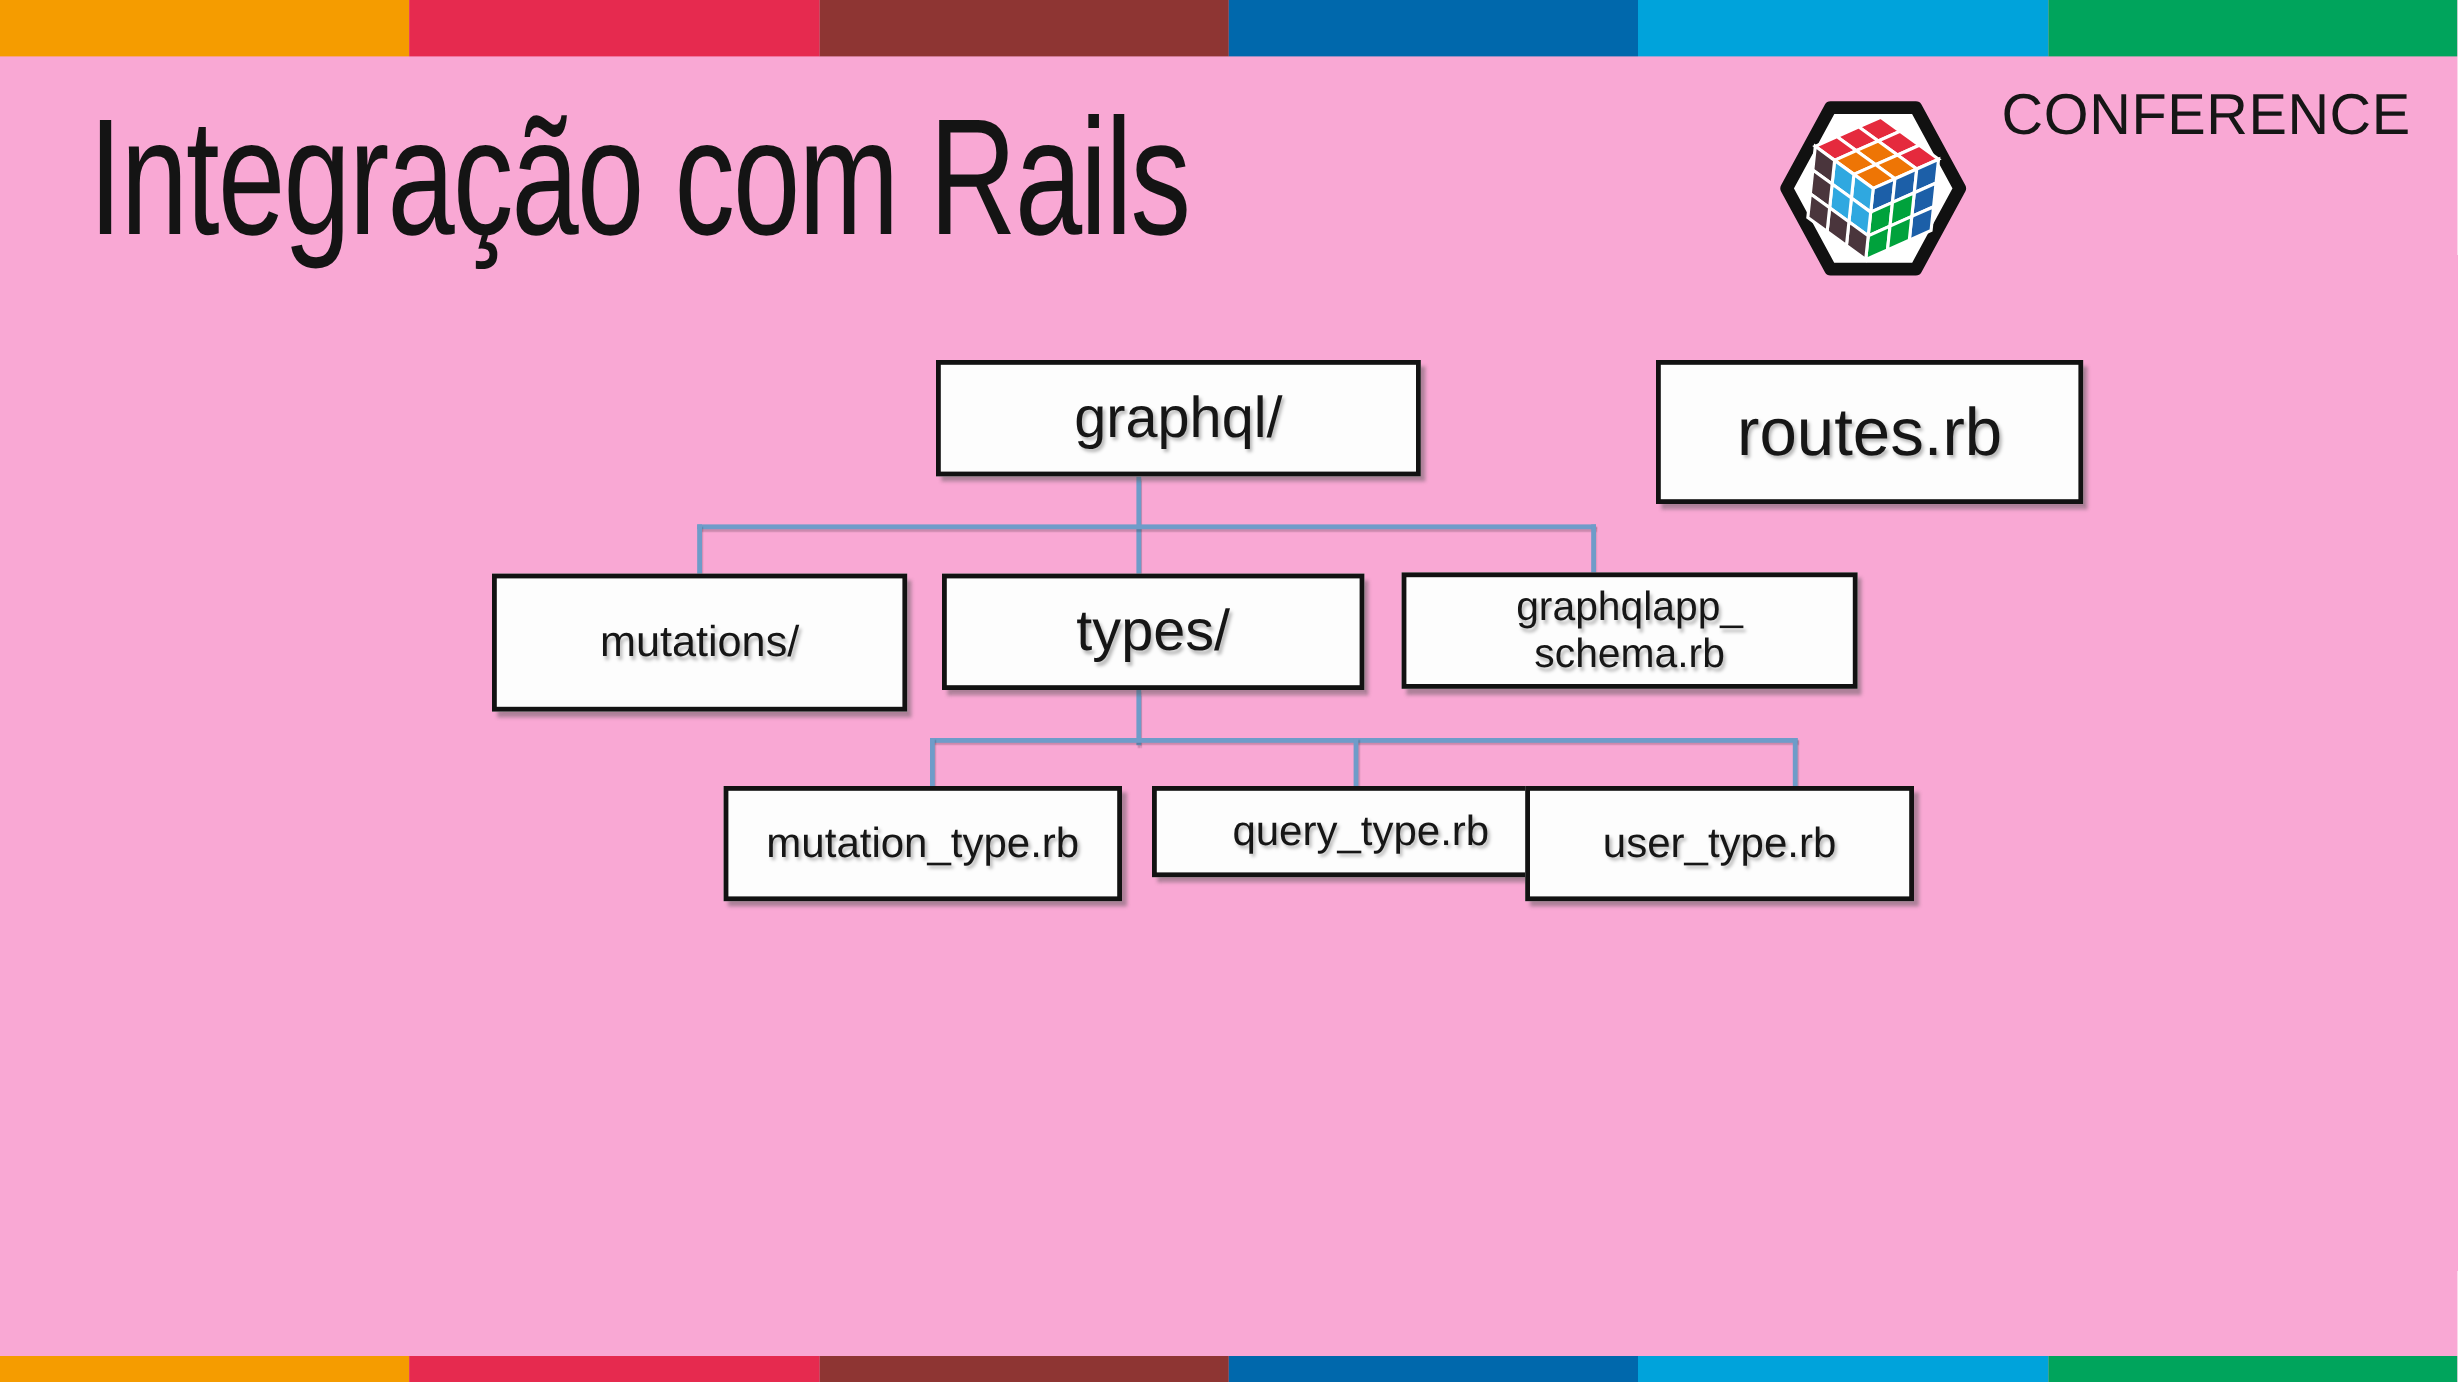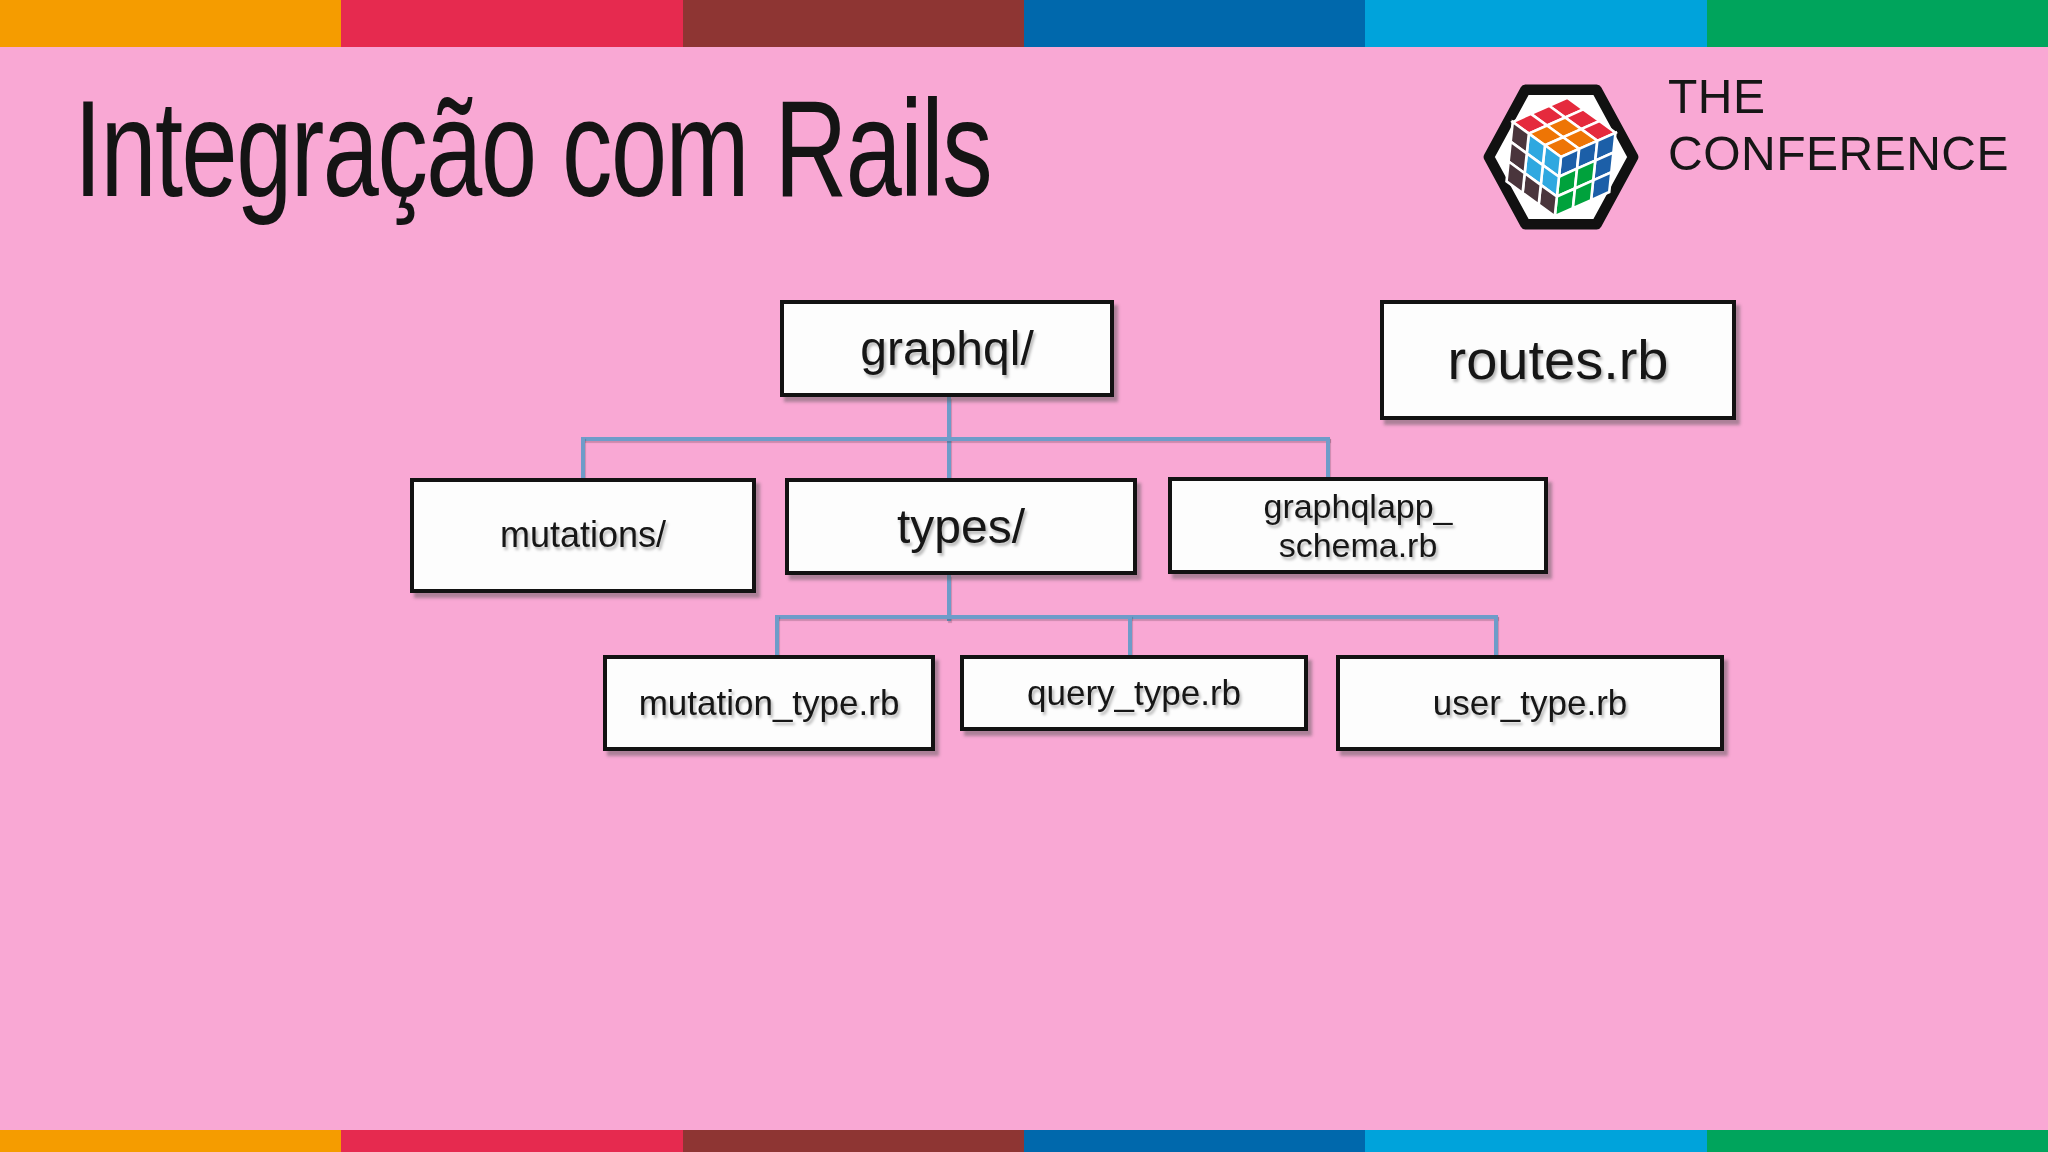--- a/index.html
+++ b/index.html
@@ -94,37 +94,36 @@
           <rect class="tile" x="1" y="1" width="1" height="1" fill="#2FA8E0"></rect>
           <rect class="tile" x="2" y="0" width="1" height="1" fill="#4A353C"></rect>
           <rect class="tile" x="2" y="1" width="1" height="1" fill="#4A353C"></rect>
           <rect class="tile" x="0" y="2" width="1" height="1" fill="#4A353C"></rect>
           <rect class="tile" x="1" y="2" width="1" height="1" fill="#4A353C"></rect>
           <rect class="tile" x="2" y="2" width="1" height="1" fill="#4A353C"></rect>
         </g>
       </g>
     </svg>
     <div class="logo-text">
-      <div>THE</div>
       <div>CONFERENCE</div>
     </div>
   </div>
 
   <div class="vline" style="left:947px;top:397px;height:88px"></div>
   <div class="hline" style="left:581px;top:437px;width:749px"></div>
   <div class="vline" style="left:581px;top:437px;height:50px"></div>
   <div class="vline" style="left:1326px;top:437px;height:48px"></div>
 
   <div class="vline" style="left:947px;top:575px;height:46px"></div>
   <div class="hline" style="left:775px;top:615px;width:723px"></div>
   <div class="vline" style="left:775px;top:615px;height:48px"></div>
   <div class="vline" style="left:1128px;top:615px;height:48px"></div>
   <div class="vline" style="left:1494px;top:615px;height:48px"></div>
 
-  <div class="node" style="left:780px;top:300px;width:334px;height:97px;font-size:48px">
+  <div class="node" style="left:780px;top:300px;width:404px;height:97px;font-size:48px">
     <span>graphql/</span>
   </div>
 
   <div class="node" style="left:1380px;top:300px;width:356px;height:120px;font-size:56px">
     <span>routes.rb</span>
   </div>
 
   <div class="node" style="left:410px;top:478px;width:346px;height:115px;font-size:36px">
     <span>mutations/</span>
   </div>
@@ -139,21 +138,21 @@
   </div>
 
   <div class="node" style="left:603px;top:655px;width:332px;height:96px;font-size:35px">
     <span>mutation_type.rb</span>
   </div>
 
   <div class="node" style="left:960px;top:655px;width:348px;height:76px;font-size:35px">
     <span>query_type.rb</span>
   </div>
 
-  <div class="node" style="left:1336px;top:655px;width:388px;height:96px;font-size:35px">
+  <div class="node" style="left:1271px;top:655px;width:324px;height:96px;font-size:35px">
     <span>user_type.rb</span>
   </div>
 
   <div class="stripe-bar bottom">
       <div class="stripe-seg" style="background: rgb(245, 156, 0);"></div>
       <div class="stripe-seg" style="background: rgb(230, 42, 79);"></div>
       <div class="stripe-seg" style="background: rgb(142, 53, 51);"></div>
       <div class="stripe-seg" style="background: rgb(0, 104, 172);"></div>
       <div class="stripe-seg" style="background: rgb(0, 163, 219);"></div>
       <div class="stripe-seg" style="background: rgb(0, 164, 92);"></div>

